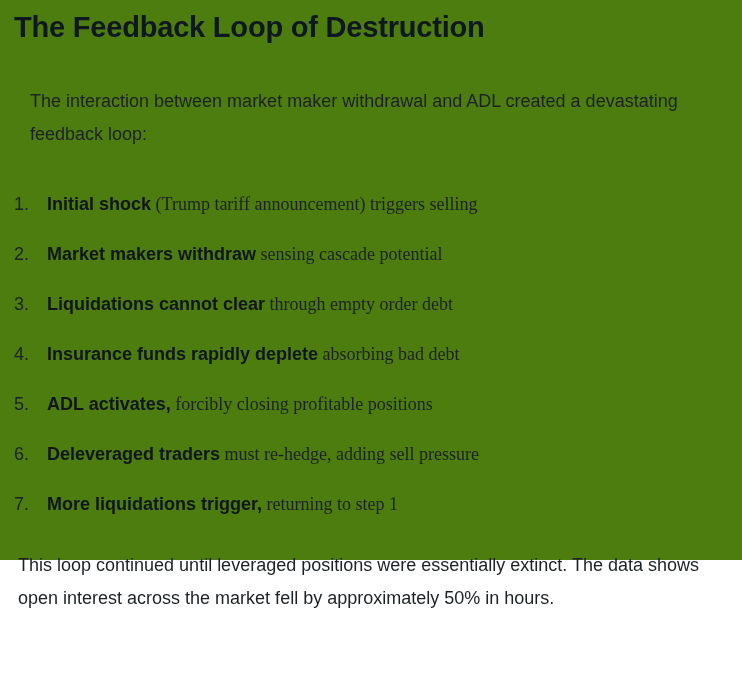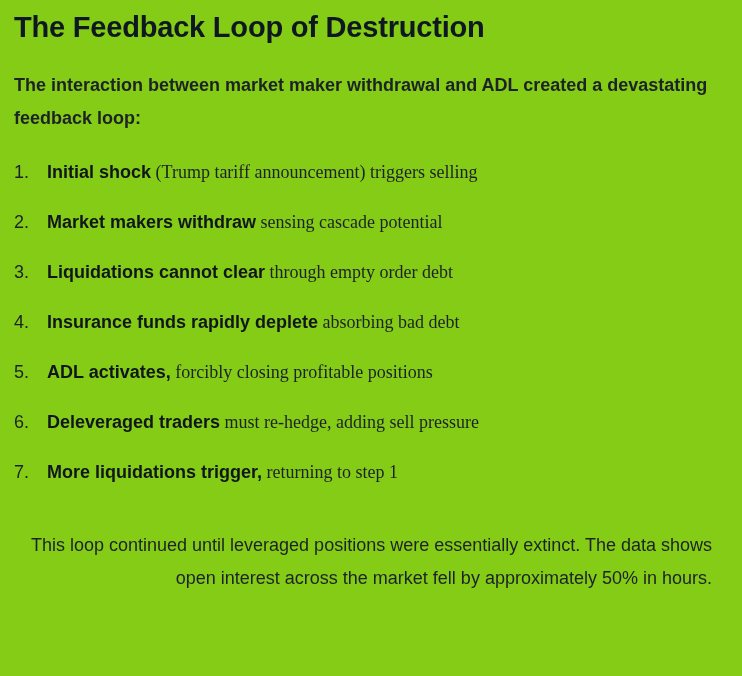--- a/index.html
+++ b/index.html
@@ -10,41 +10,41 @@
   body {
     width: 742px;
     height: 676px;
     overflow: hidden;
     font-family: "Liberation Sans", sans-serif;
     -webkit-font-smoothing: antialiased;
   }
   .article {
     position: relative;
     width: 742px;
-    height: 676px;
+    height: 560px;
     box-sizing: border-box;
     padding: 0 14px;
-    background: #84cc16;
+    background: #4d7c0f;
   }
   .article-title {
     margin: 0;
     padding-top: 9px;
     font-size: 29px;
     line-height: 36px;
     font-weight: 700;
     letter-spacing: -0.2px;
     color: #0f1720;
     font-family: "Liberation Sans", sans-serif;
   }
   .intro-paragraph {
-    margin: 0;
+    margin: 16px;
     padding-top: 24px;
     font-size: 18px;
     line-height: 33px;
-    font-weight: 700;
+    font-weight: 400;
     color: #1d2226;
     max-width: 700px;
   }
   .steps-list {
     margin: 0;
     padding: 0;
     padding-top: 24px;
     list-style: none;
   }
   .step-item {
@@ -71,28 +71,27 @@
   .step-lead {
     font-weight: 700;
     color: #10161c;
   }
   .step-rest {
     font-weight: 400;
     color: #1d2226;
     font-family: Liberation Serif, serif;
   }
   .closing-paragraph {
-    margin: 16px;
+    margin: 4px;
     padding-top: 28px;
     font-size: 18px;
     line-height: 33px;
     font-weight: 400;
     color: #1d2226;
     max-width: 706px;
-    text-align: right;
   }
 </style>
 </head>
 <body>
 
 <div class="article">
 
   <h1 class="article-title">The Feedback Loop of Destruction</h1>
 
   <p class="intro-paragraph">The interaction between market maker withdrawal and ADL created a devastating feedback loop:</p>

